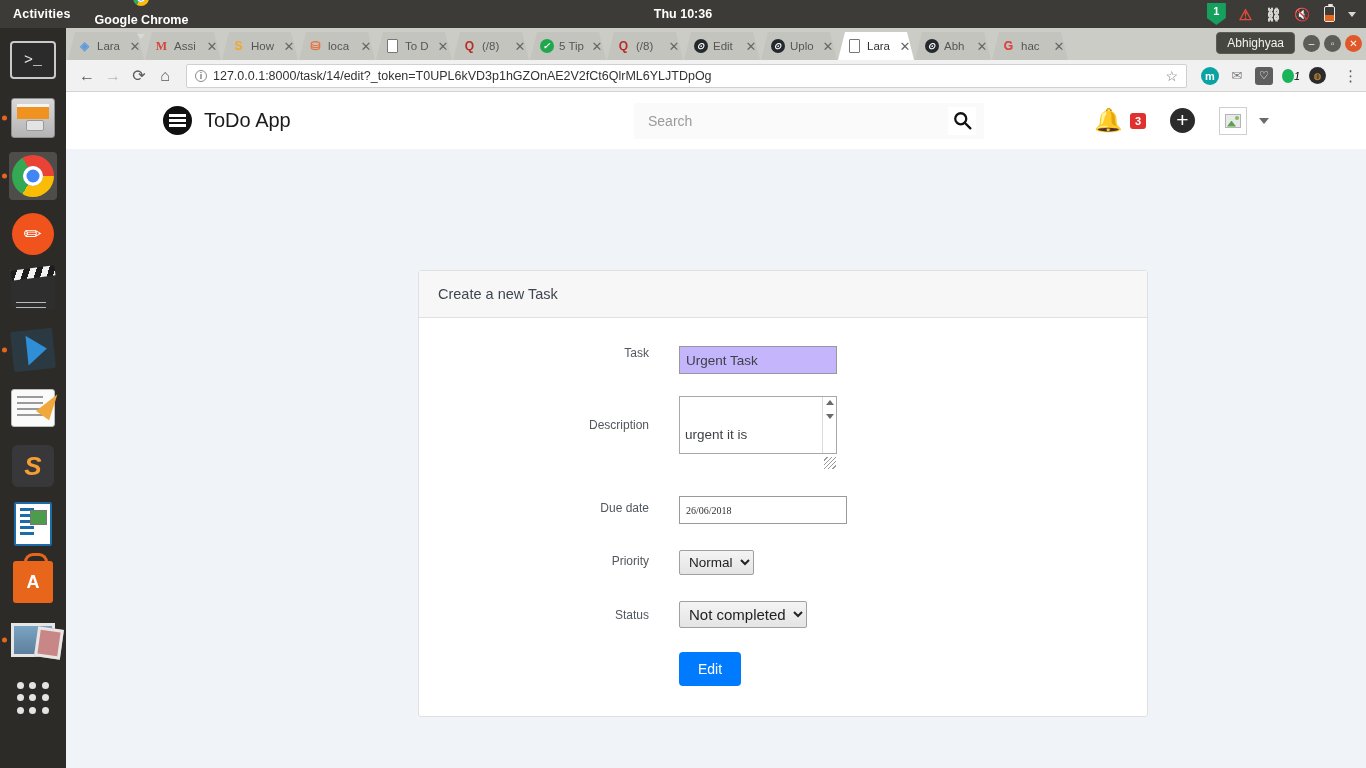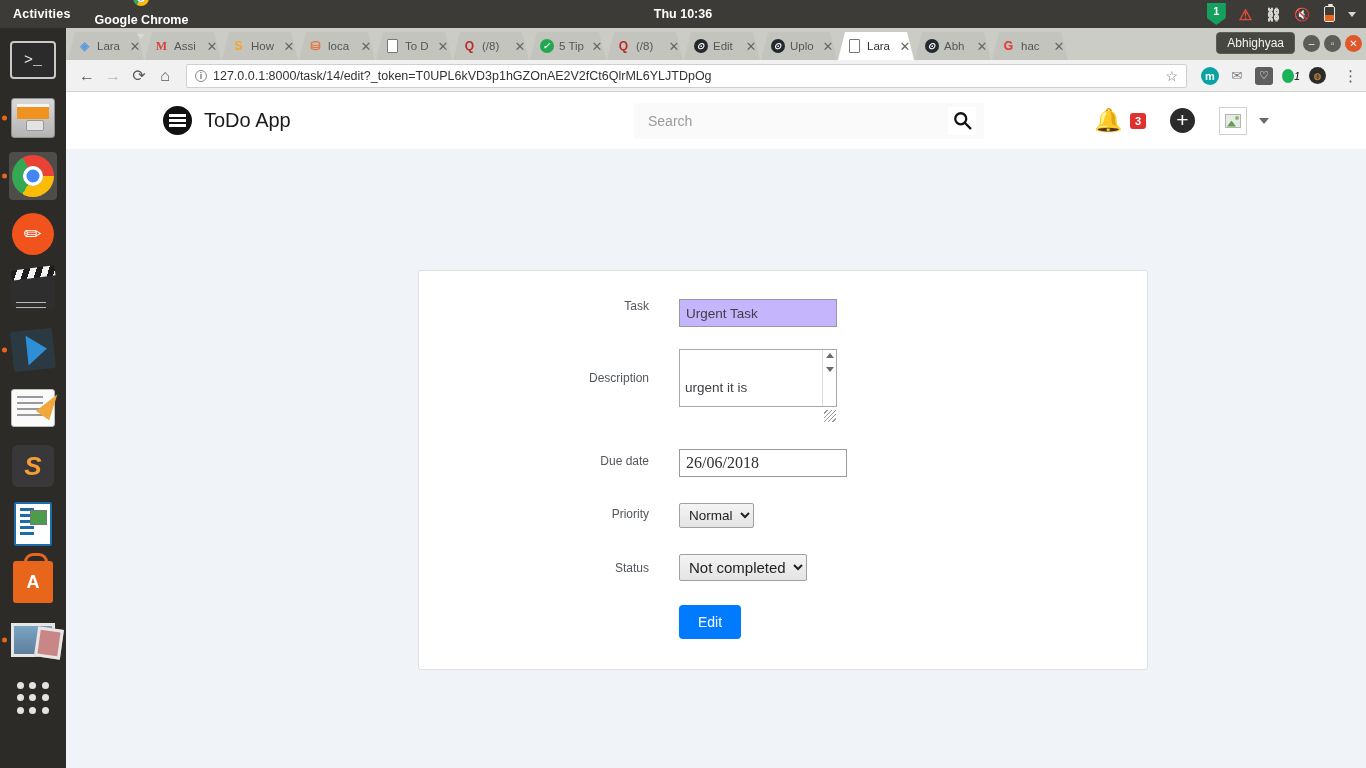--- a/index.html
+++ b/index.html
@@ -195,21 +195,21 @@
   .ta-scroll { position:absolute; right:1px; top:1px; width:14px; height:56px; background:#fff; border-left:1px solid #dcdcdc;
     display:flex;flex-direction:column;align-items:center;justify-content:flex-start;padding-top:3px;gap:9px;}
   .ta-scroll .ar { width:0;height:0;border-left:4px solid transparent;border-right:4px solid transparent;}
   .ta-scroll .up { border-bottom:5px solid #6b6b6b; }
   .ta-scroll .dn { border-top:5px solid #6b6b6b; }
   .ta-grip { position:absolute; right:1px; bottom:1px; width:12px; height:12px;
     background: repeating-linear-gradient(-45deg, transparent 0 2px, #9a9a9a 2px 3px); }
 
   .inp-date {
     width: 168px; height: 28px; border: 1px solid #9a9a9a; background:#fff;
-    font-size: 16px; color: #2d3034; padding: 0 6px; font-family:"Liberation Serif", serif; outline:none;
+    font-size: 10px; color: #2d3034; padding: 0 6px; font-family:"Liberation Serif", serif; outline:none;
   }
   .sel {
     border: 1px solid #a0a0a0; background: linear-gradient(#f4f4f4,#e4e4e4);
     font-family:"Liberation Sans",sans-serif; color:#222; outline:none; border-radius:2px;
   }
   .sel-priority { font-size: 13.5px; padding: 3px 4px 3px 5px; }
   .sel-status { font-size: 15px; padding: 3px 4px 3px 5px; }
 
   .btn-edit {
     background: #007bff; color: #fff; border: none; border-radius: 4px;
@@ -431,20 +431,21 @@
         <span class="avatar-wrap">
           <span class="avatar">
               <i class="brk" style="display:block"></i>
             </span>
           <span class="av-caret"></span>
         </span>
       </div>
     </div>
 
     <div class="card">
+      <div class="card-header">Create a new Task</div>
       <div class="card-body">
 
         <div class="form-row">
           <div class="form-label">Task</div>
           <div class="form-field">
             <input class="inp-task" type="text" value="Urgent Task" style="">
           </div>
         </div>
 
         <div class="form-row" style="margin-bottom:26px">

